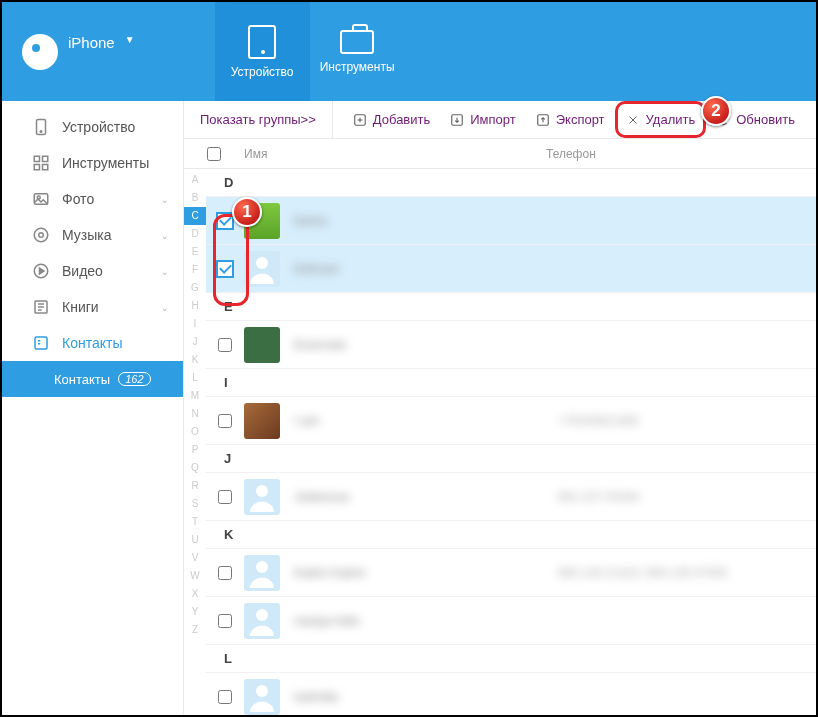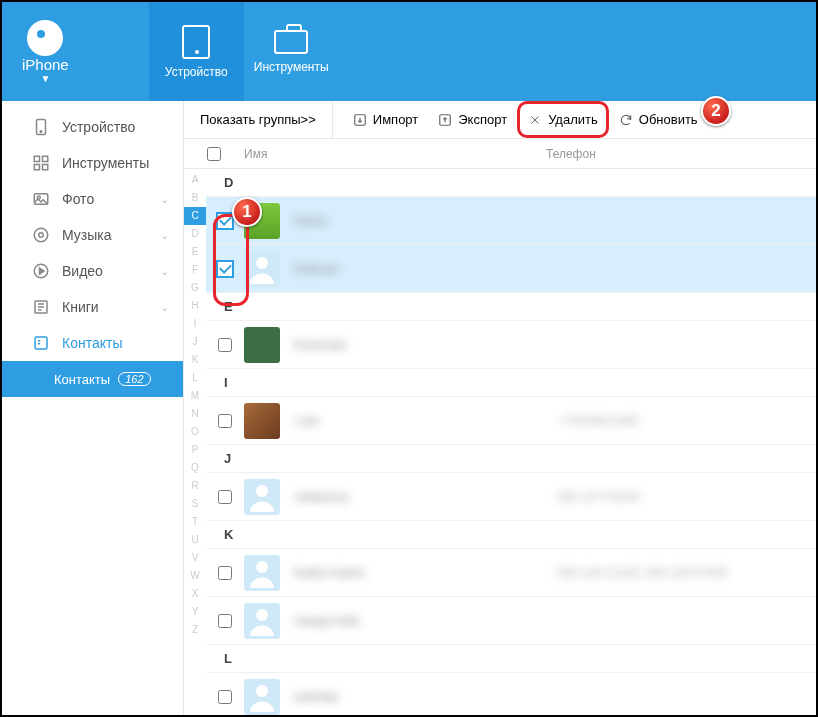--- a/index.html
+++ b/index.html
@@ -1,20 +1,20 @@
 <!DOCTYPE html>
 <html><head>
 <meta charset="utf-8">
 <style>
 * { box-sizing: border-box; margin: 0; padding: 0; font-family: "Segoe UI", Arial, sans-serif; }
 body { background: #fff; border: 2px solid #000; width: 818px; height: 717px; overflow: hidden; position: relative; }
 
 
 .header { height: 99px; background: #2f9de2; display: flex; align-items: center; padding-left: 20px; color: #fff; }
-.logo { display: flex; align-items: center; margin-right: 80px; flex-direction: column; }
+.logo { display: flex; align-items: flex-start; gap: 10px; margin-right: 80px; }
 .logo-icon { width: 36px; height: 36px; background: #fff; border-radius: 50%; position: relative; }
 .logo-icon::before { content: ""; position: absolute; top: 3px; left: 20px; width: 12px; height: 10px; background: #fff; border-radius: 50% 50% 0 0; transform: rotate(20deg); }
 .logo-icon::after { content: ""; position: absolute; top: 10px; left: 10px; width: 8px; height: 8px; background: #2f9de2; border-radius: 50%; }
 .logo-text { font-size: 15px; }
 .tabs { display: flex; height: 100%; }
 .tab { width: 95px; display: flex; flex-direction: column; align-items: center; justify-content: center; gap: 6px; font-size: 12px; cursor: pointer; }
 .tab.active { background: #2090da; }
 .tab .ic { width: 28px; height: 34px; border: 2px solid #fff; border-radius: 3px; position: relative; }
 .tab .ic::after { content: ""; position: absolute; bottom: 3px; left: 11px; width: 4px; height: 4px; border-radius: 50%; background: #fff; }
 .tab .ic2 { width: 34px; height: 24px; border: 2px solid #fff; border-radius: 3px; position: relative; }
@@ -26,21 +26,21 @@
 .side-item { display: flex; align-items: center; height: 36px; padding-left: 30px; font-size: 14px; color: #555; cursor: pointer; position: relative; }
 .side-item .exp { margin-left: auto; margin-right: 14px; color: #bbb; font-size: 10px; }
 .side-item.active { color: #2f9de2; }
 .side-sub { display: flex; align-items: center; height: 36px; padding-left: 52px; font-size: 13px; color: #555; cursor: pointer; }
 .side-sub.active { background: #2f9de2; color: #fff; }
 .side-sub .badge { border: 1px solid #fff; border-radius: 10px; padding: 0 6px; font-size: 11px; margin-left: 8px; font-style: italic; }
 .side-item svg, .side-item .si { width: 18px; height: 18px; margin-right: 12px; flex-shrink: 0; }
 
 
 .content { flex: 1; display: flex; flex-direction: column; }
-.toolbar { height: 38px; display: flex; align-items: center; border-bottom: 1px solid #e8e8e8; font-size: 13px; color: #000000; }
+.toolbar { height: 38px; display: flex; align-items: center; border-bottom: 1px solid #e8e8e8; font-size: 13px; color: #701a75; }
 .tb-item { display: flex; align-items: center; gap: 6px; padding: 0 10px; height: 100%; cursor: pointer; white-space: nowrap; }
 .tb-item.groups { border-right: 1px solid #e8e8e8; padding: 0 16px; }
 .tb-icon { width: 14px; height: 14px; display: inline-flex; align-items: center; justify-content: center; }
 .tb-delete { border: 3px solid #e6252d; border-radius: 10px; padding: 3px 8px; }
 
 .columns-header { height: 30px; display: flex; align-items: center; border-bottom: 1px solid #e8e8e8; font-size: 12px; color: #999; }
 .ch-check { width: 60px; display: flex; justify-content: center; }
 .ch-name { flex: 1; }
 .ch-phone { width: 270px; }
 
@@ -157,20 +157,30 @@
       <span class="badge">162</span>
     </div>
   </div>
 
   <div class="content">
     <div class="toolbar">
       <div class="tb-item groups">
         <span>Показать группы&gt;&gt;</span>
       </div>
       <div style="flex:0 0 10px"></div>
+      <div class="tb-item">
+        <span class="tb-icon">
+            <svg width="14" height="14" viewBox="0 0 24 24" fill="none" stroke="#666" stroke-width="2">
+              <rect x="3" y="3" width="18" height="18" rx="2"></rect>
+              <line x1="12" y1="8" x2="12" y2="16"></line>
+              <line x1="8" y1="12" x2="16" y2="12"></line>
+            </svg>
+          </span>
+        <span>Добавить</span>
+      </div>
       <div class="tb-item">
         <span class="tb-icon">
             <svg width="14" height="14" viewBox="0 0 24 24" fill="none" stroke="#666" stroke-width="2">
               <rect x="3" y="3" width="18" height="18" rx="2"></rect>
               <path d="M12 8v8m0 0l-3-3m3 3l3-3"></path>
             </svg>
           </span>
         <span>Импорт</span>
       </div>
       <div class="tb-item">

